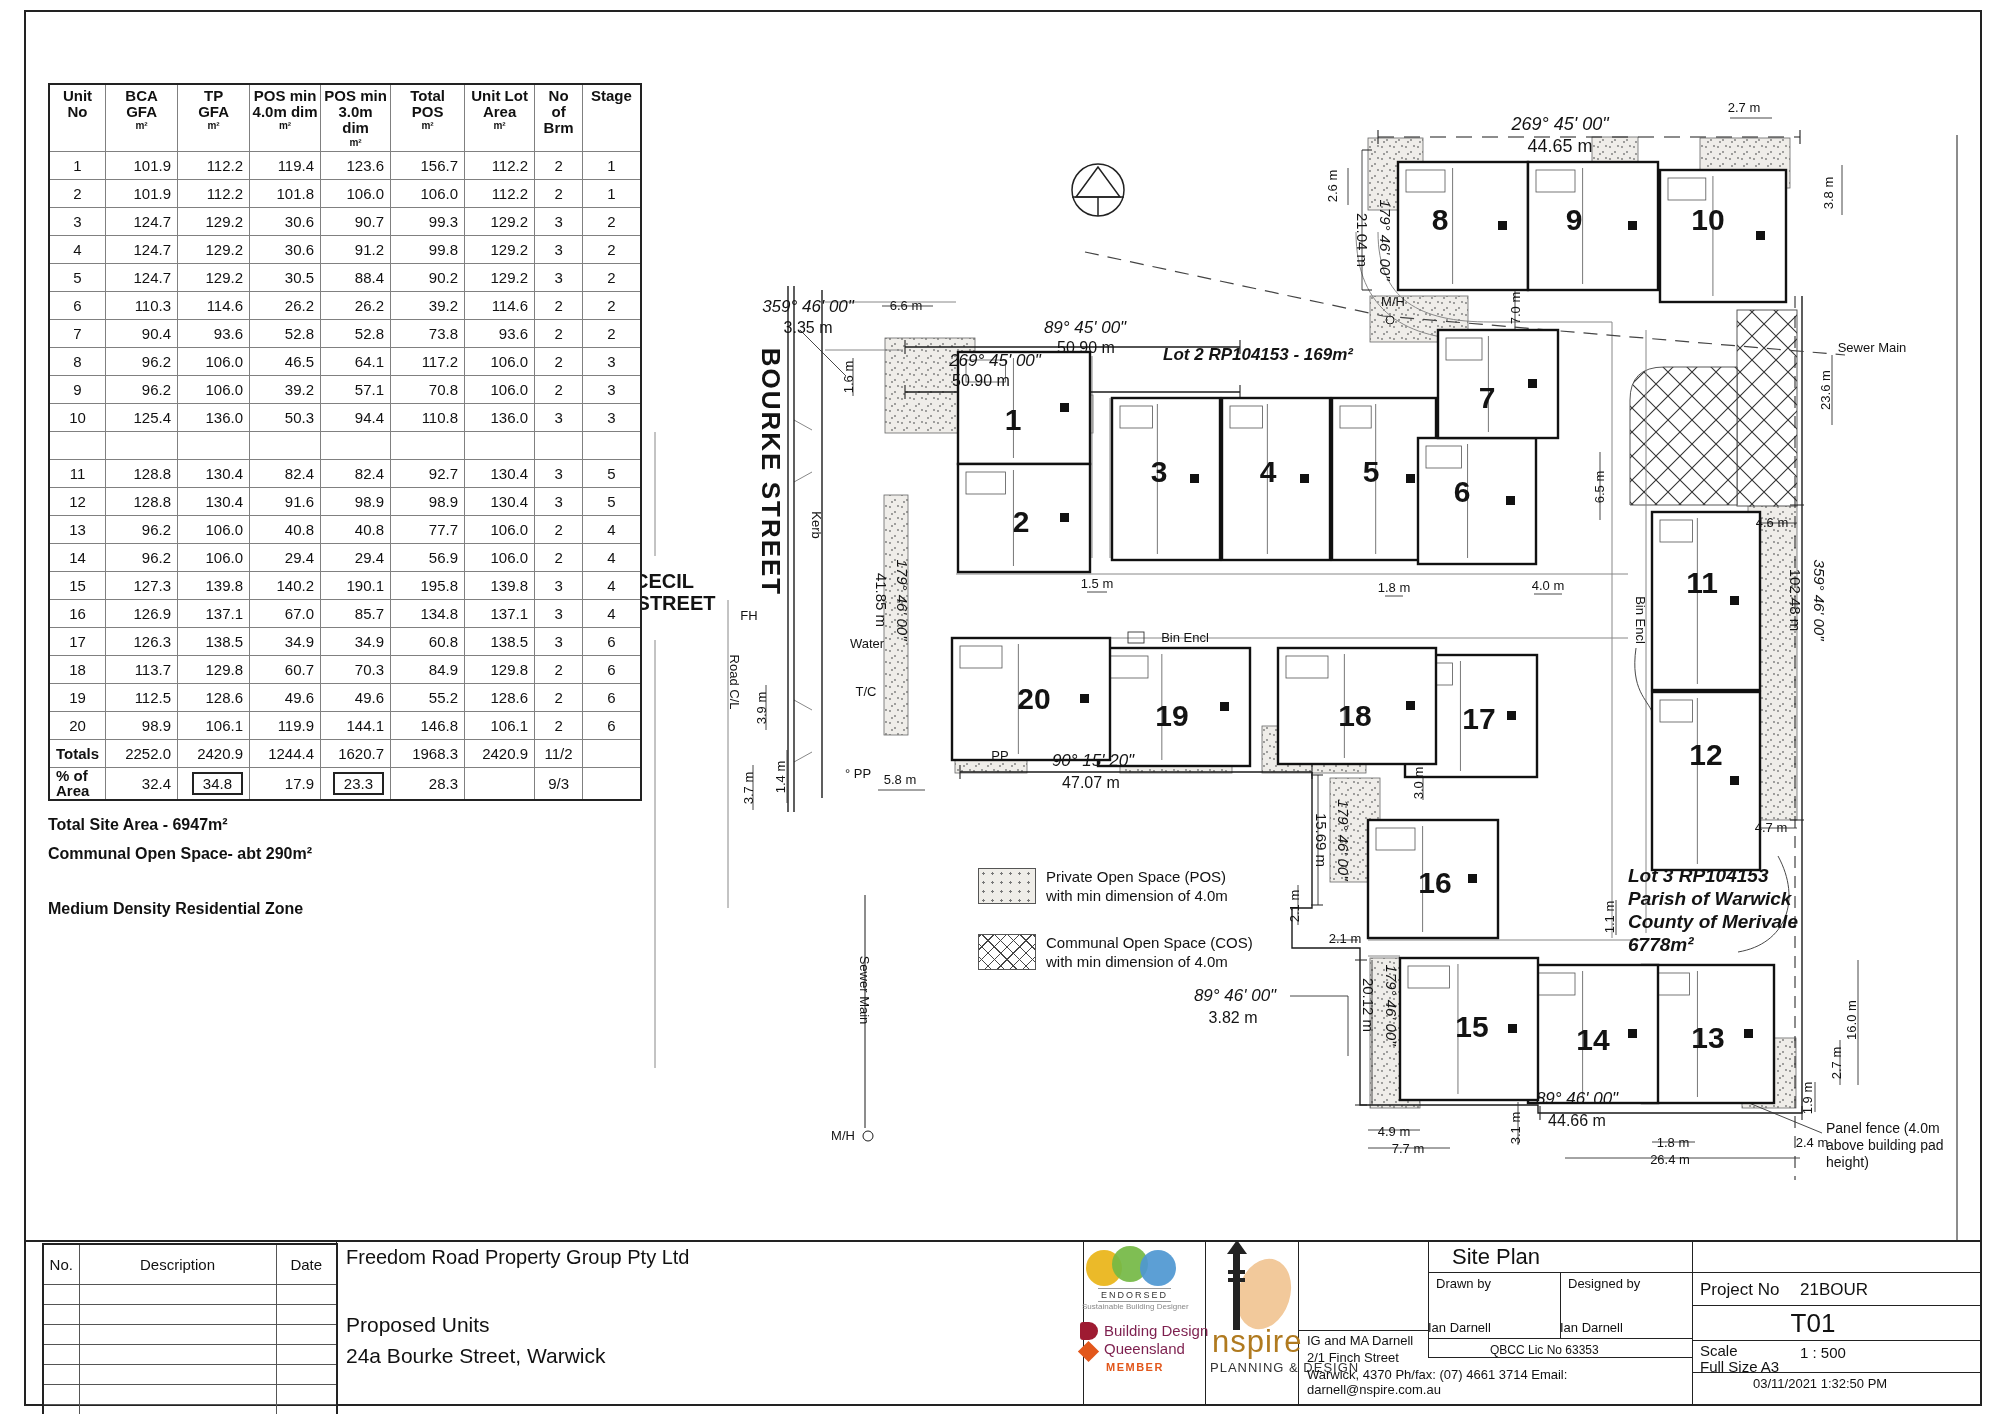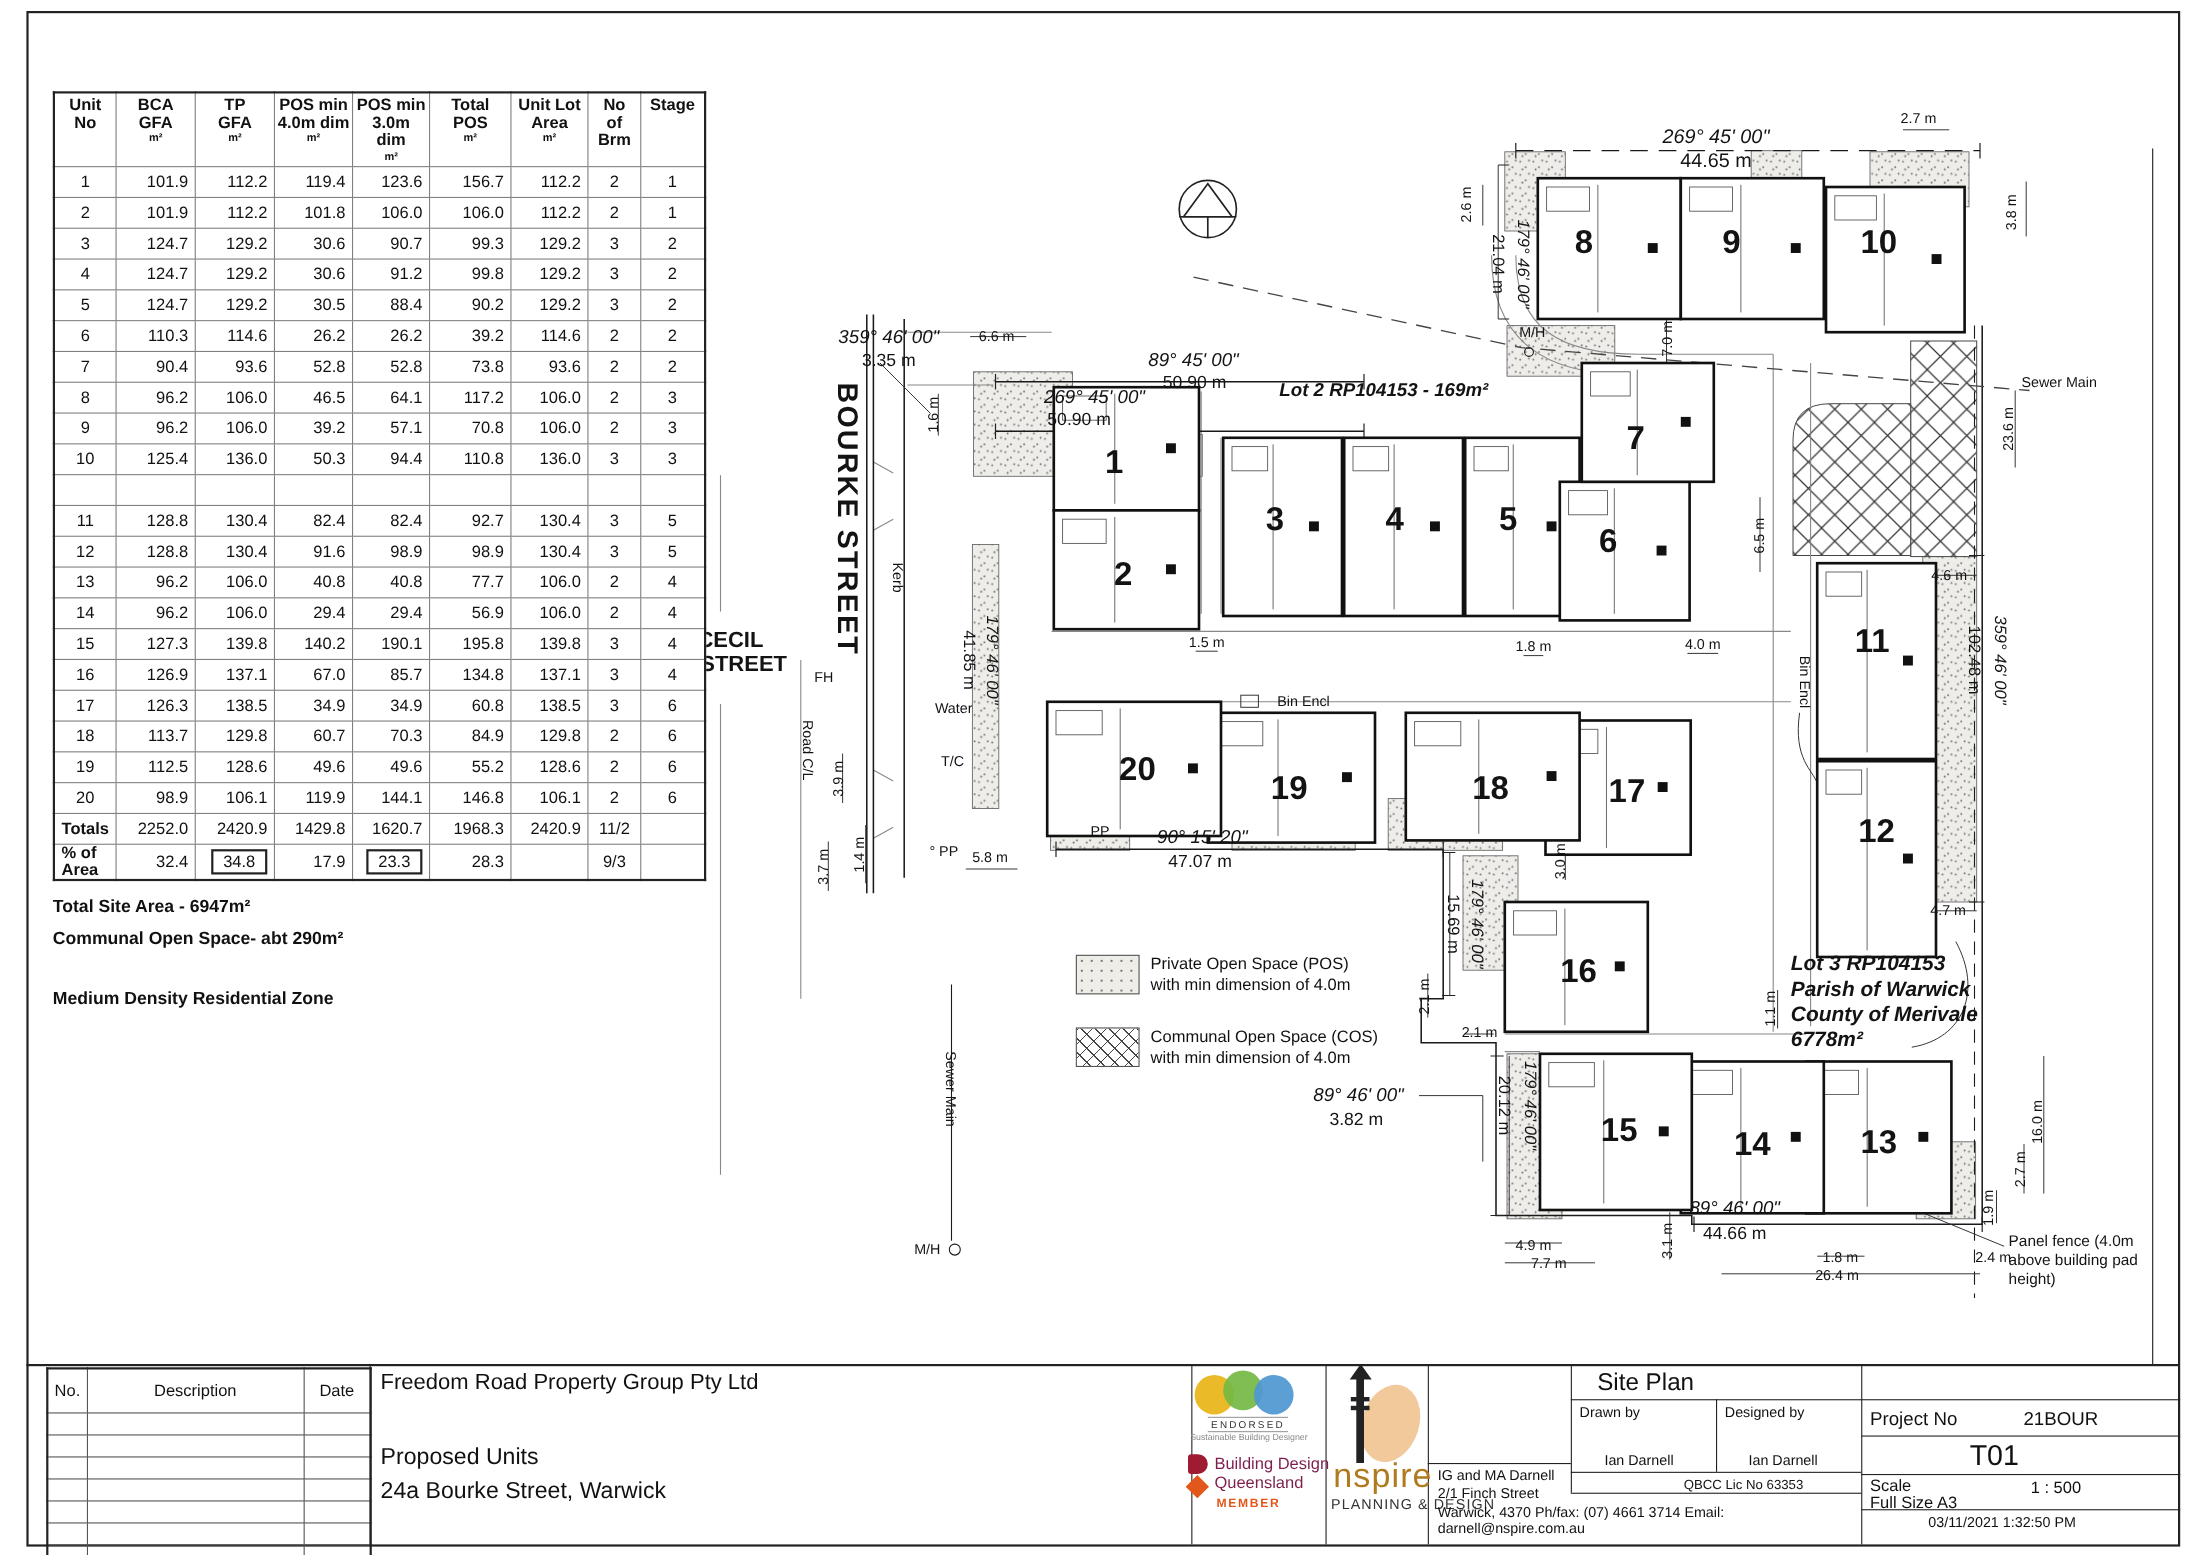--- a/index.html
+++ b/index.html
@@ -31,21 +31,21 @@
   #rev-table td{height:17px;}
 
   
   .tb-line-v{position:absolute;width:1px;background:#222;}
   .tb-line-h{position:absolute;height:1px;background:#222;}
   .company{font-size:20px;}
   .projline{font-size:21px;}
   .small12{font-size:12px;}
   .small13{font-size:13px;}
   .sheet-title{font-size:22px;}
-  .right{text-align:center;}
+  .right{text-align:left;}
 
   
   .sw{position:absolute;width:56px;height:34px;border:1px solid #555;}
   .sw-dots{background-color:#efede8;background-image:radial-gradient(#777 1px, transparent 1.3px);background-size:9px 9px;}
   .sw-hatch{background-image:repeating-linear-gradient(45deg, transparent 0 8px, #444 8px 9px),repeating-linear-gradient(-45deg, transparent 0 8px, #444 8px 9px);}
   .leg-t1{font-size:15px;}
   .leg-t2{font-size:15px;}
 
   
   .circ{position:absolute;width:36px;height:36px;border-radius:50%;opacity:.92;}
@@ -684,21 +684,21 @@
           <td class="c-num">144.1</td>
           <td class="c-num">146.8</td>
           <td class="c-num">106.1</td>
           <td class="c-ctr">2</td>
           <td class="c-ctr">6</td>
         </tr>
         <tr class="totals">
           <td>Totals</td>
           <td class="c-num">2252.0</td>
           <td class="c-num">2420.9</td>
-          <td class="c-num">1429.8</td>
+          <td class="c-num">1244.4</td>
           <td class="c-num">1620.7</td>
           <td class="c-num">1968.3</td>
           <td class="c-num">2420.9</td>
           <td class="c-ctr">11/2</td>
           <td class="c-ctr"></td>
         </tr>
         <tr class="pct">
           <td>% of
 Area</td>
           <td class="c-num">32.4</td>

